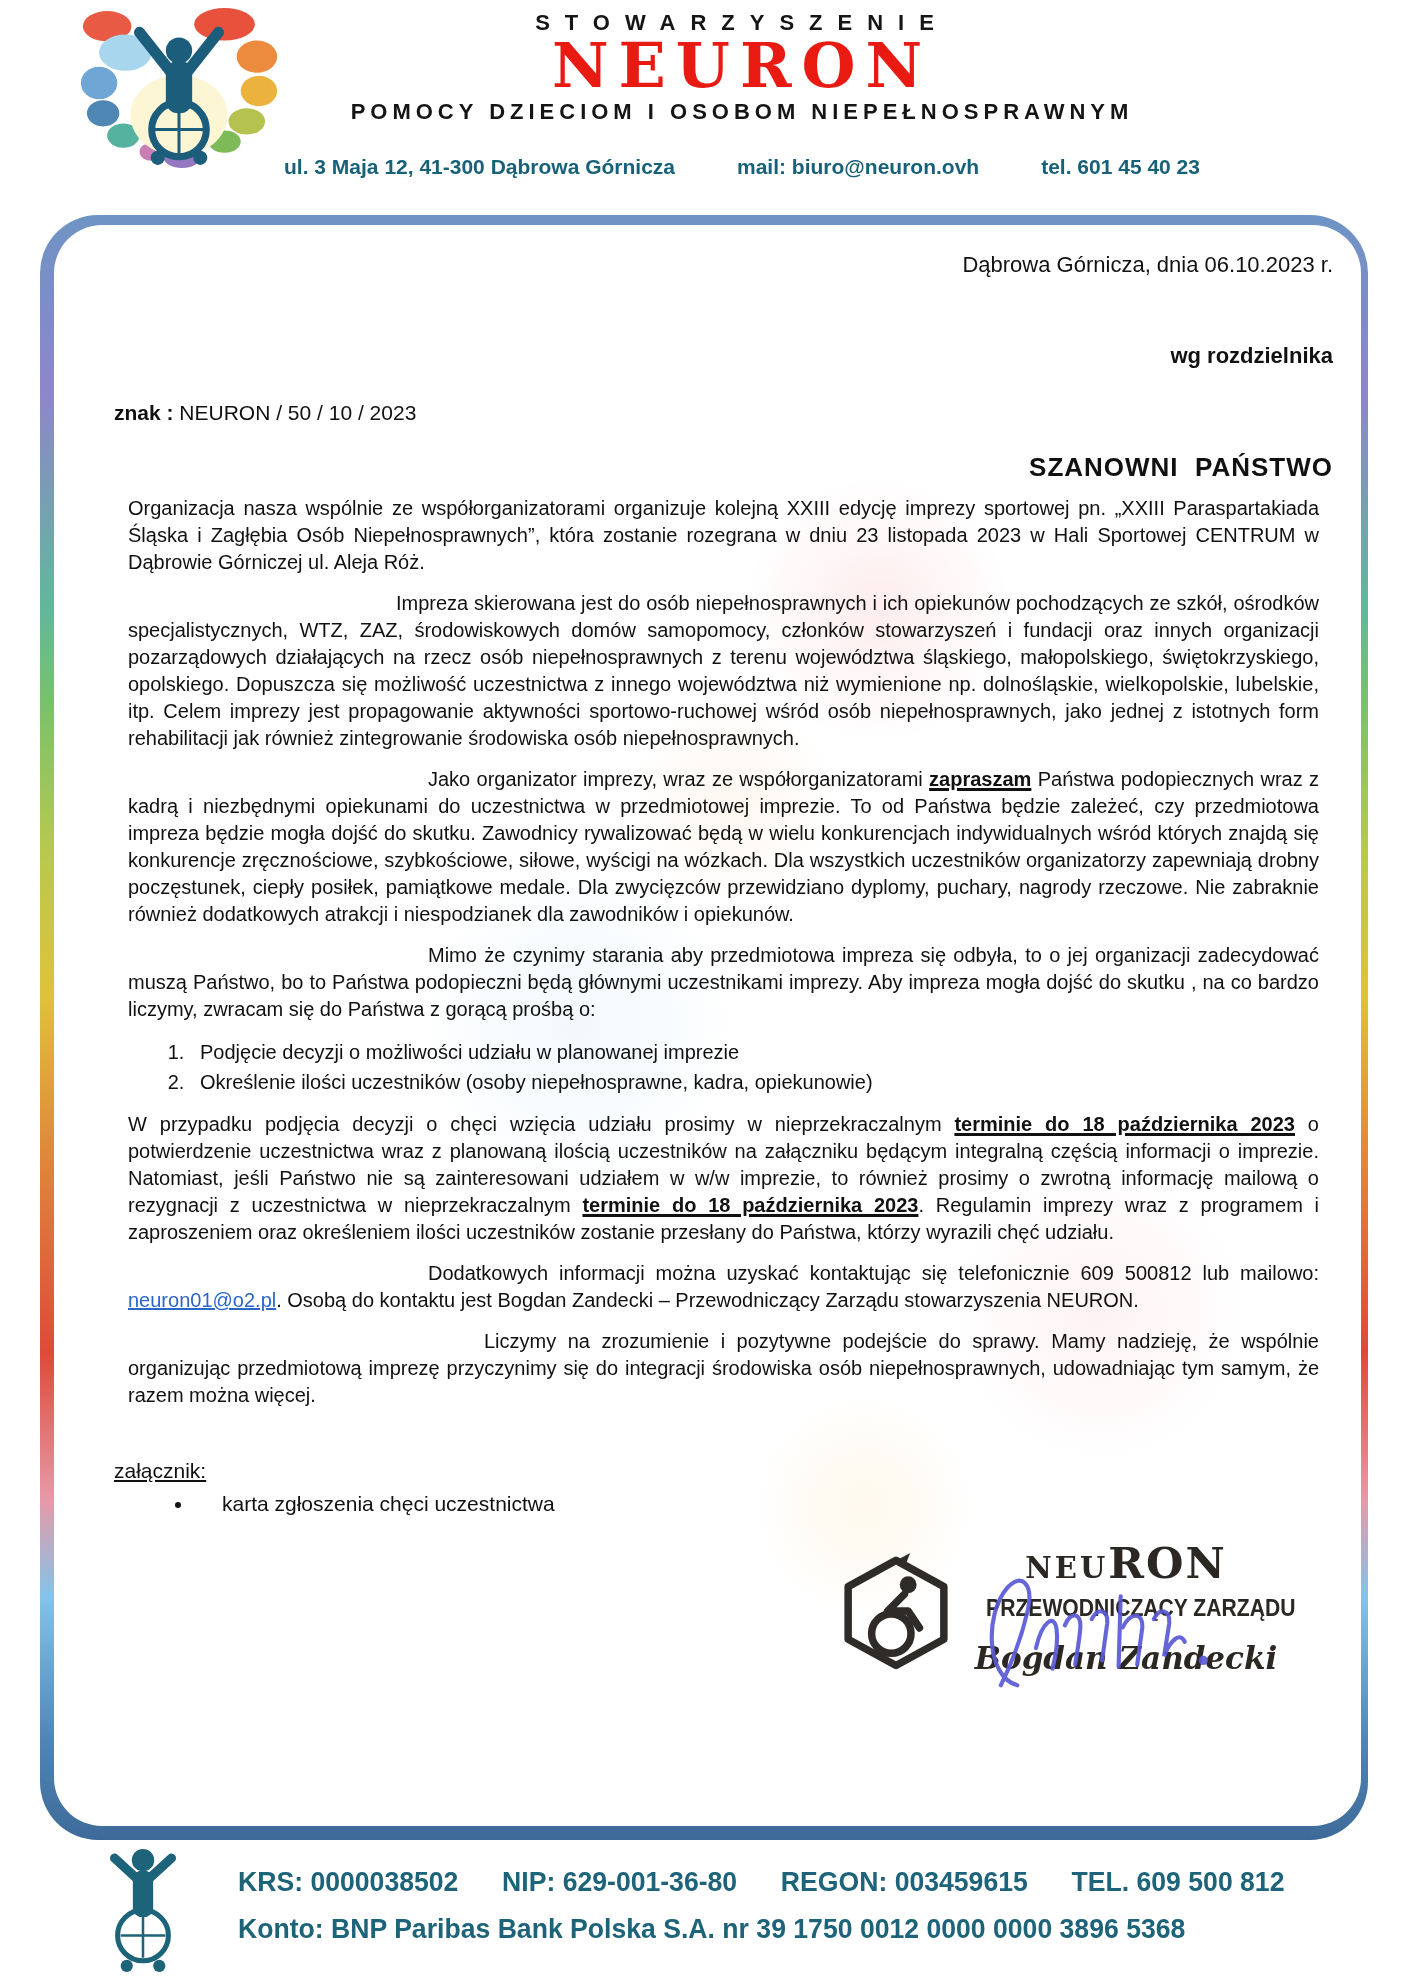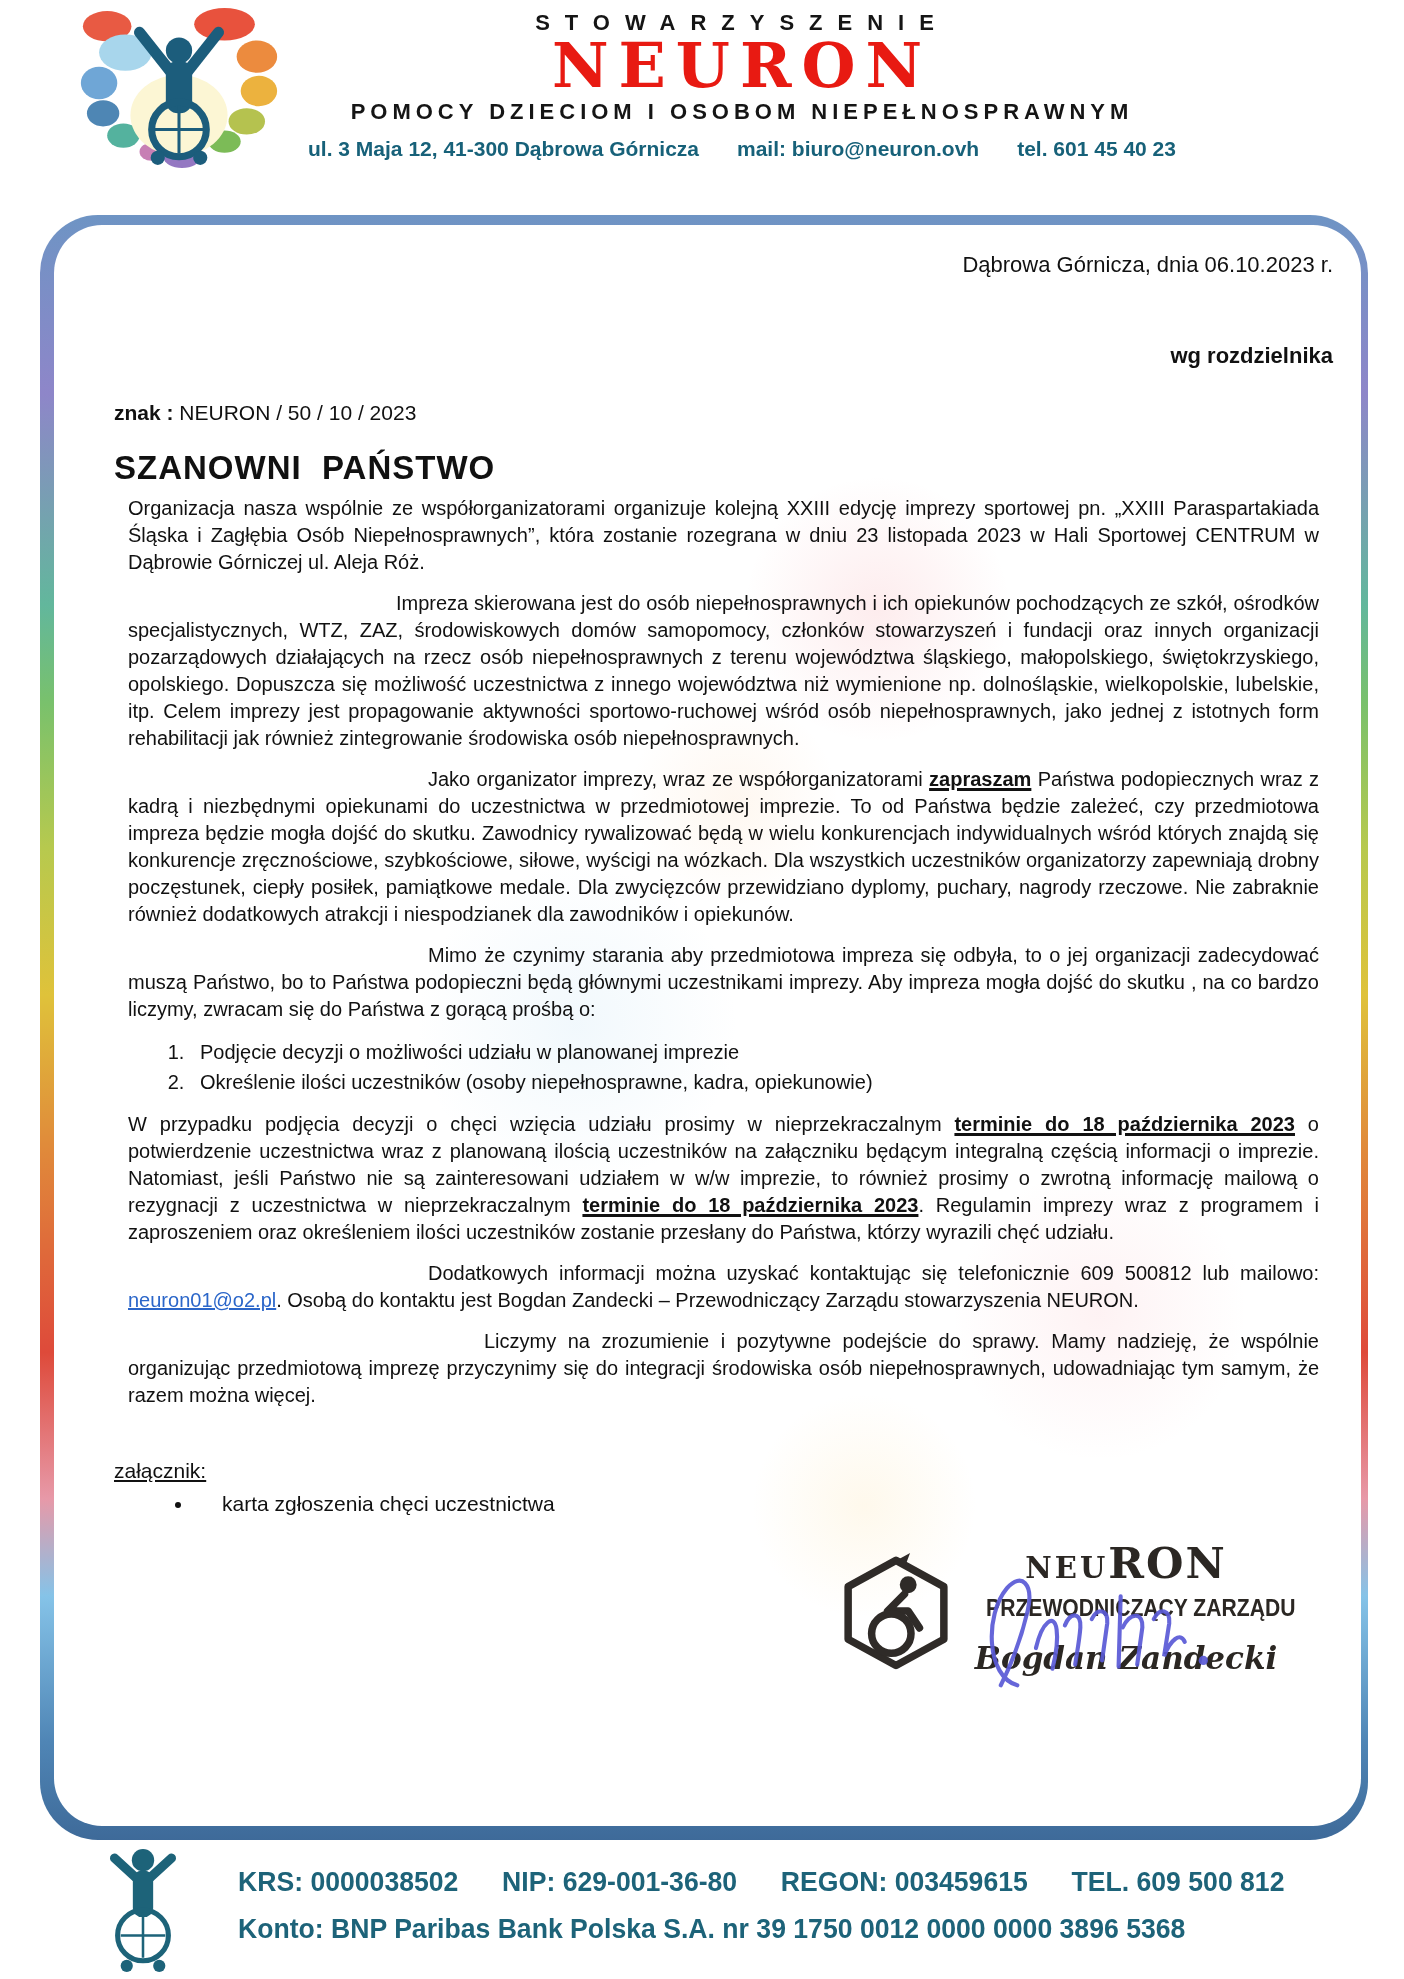--- a/index.html
+++ b/index.html
@@ -6,21 +6,21 @@
   .page{position:relative;width:1404px;height:1979px;background:#fff;overflow:hidden;
         font-family:"Liberation Sans",sans-serif;color:#111;}
   
   .hdr{position:relative;height:215px;}
   .logo{position:absolute;left:70px;top:2px;width:218px;height:172px;}
   .hdr-text{position:absolute;left:140px;right:60px;top:10px;text-align:center;}
   .assoc{font-size:22px;font-weight:700;letter-spacing:15px;color:#151515;}
   .brand{font-family:"DejaVu Serif",serif;font-size:62px;line-height:58px;font-weight:800;
          letter-spacing:10px;color:#e81a12;margin-top:1px;}
   .subtitle{font-size:22px;font-weight:700;letter-spacing:5px;color:#151515;margin-top:4px;}
-  .addr{margin-top:12px;display:flex;justify-content:center;gap:38px;
+  .addr{margin-top:30px;display:flex;justify-content:center;gap:62px;
         font-size:21px;font-weight:700;color:#176179;}
   
   .frame{box-sizing:border-box;margin:0 36px 0 40px;height:1625px;border-radius:58px;
          padding:10px 7px 14px 14px;
          background:linear-gradient(180deg,#6e94c4 0%,#8e86c9 11%,#62b79c 24%,#79c16c 30%,
                     #b7c94e 39%,#dfc23a 48%,#e08c3a 57%,#de4a3a 70%,#e799a8 79%,
                     #85c3e8 85%,#4f85b5 94%,#3e6a99 100%);}
   .box{position:relative;height:100%;background:#fff;border-radius:48px;overflow:hidden;}
   .wm{position:absolute;inset:0;pointer-events:none;background:
       radial-gradient(circle 190px at 63% 24%, rgba(240,100,110,.12), transparent 70%),
@@ -31,21 +31,21 @@
   .content{position:relative;padding:26px 28px 0 60px;font-size:20px;line-height:27px;}
   .dateline{text-align:right;font-size:22px;}
   .distribution{text-align:right;font-size:22px;font-weight:700;margin-top:64px;}
   .refline{margin-top:30px;font-size:21px;}
   .refline .lbl{font-weight:700;}
   .subjline{margin-top:5px;font-size:21px;}
   .subjline .lbl{font-weight:700;font-size:18px;}
   .subjline .colon{margin:0 10px 0 12px;font-weight:700;}
   .subj{font-weight:700;font-style:italic;font-size:22px;border-bottom:3px solid #111;
         padding-bottom:1px;}
-  .salut{text-align:left;font-size:33px;font-weight:700;letter-spacing:1px;margin:28px 0 0;}
+  .salut{text-align:right;font-size:26px;font-weight:700;letter-spacing:1px;margin:28px 0 0;}
   p.j{text-align:justify;margin:14px;}
   .mt{margin-top:30px;}
   .ind1{text-indent:268px;} .ind2{text-indent:300px;} .ind3{text-indent:356px;}
   .bu{font-weight:700;text-decoration:underline;text-decoration-thickness:2.5px;}
   .link{color:#2b66c9;text-decoration:underline;cursor:pointer;}
   ol.num{margin:2px 0 0;padding-left:76px;}
   ol.num li{padding-left:10px;line-height:30px;}
   .attach{margin-top:48px;font-size:21px;text-decoration:underline;}
   ul.attach-list{margin:6px 0 0;padding-left:80px;}
   ul.attach-list li{font-size:21px;padding-left:28px;}

